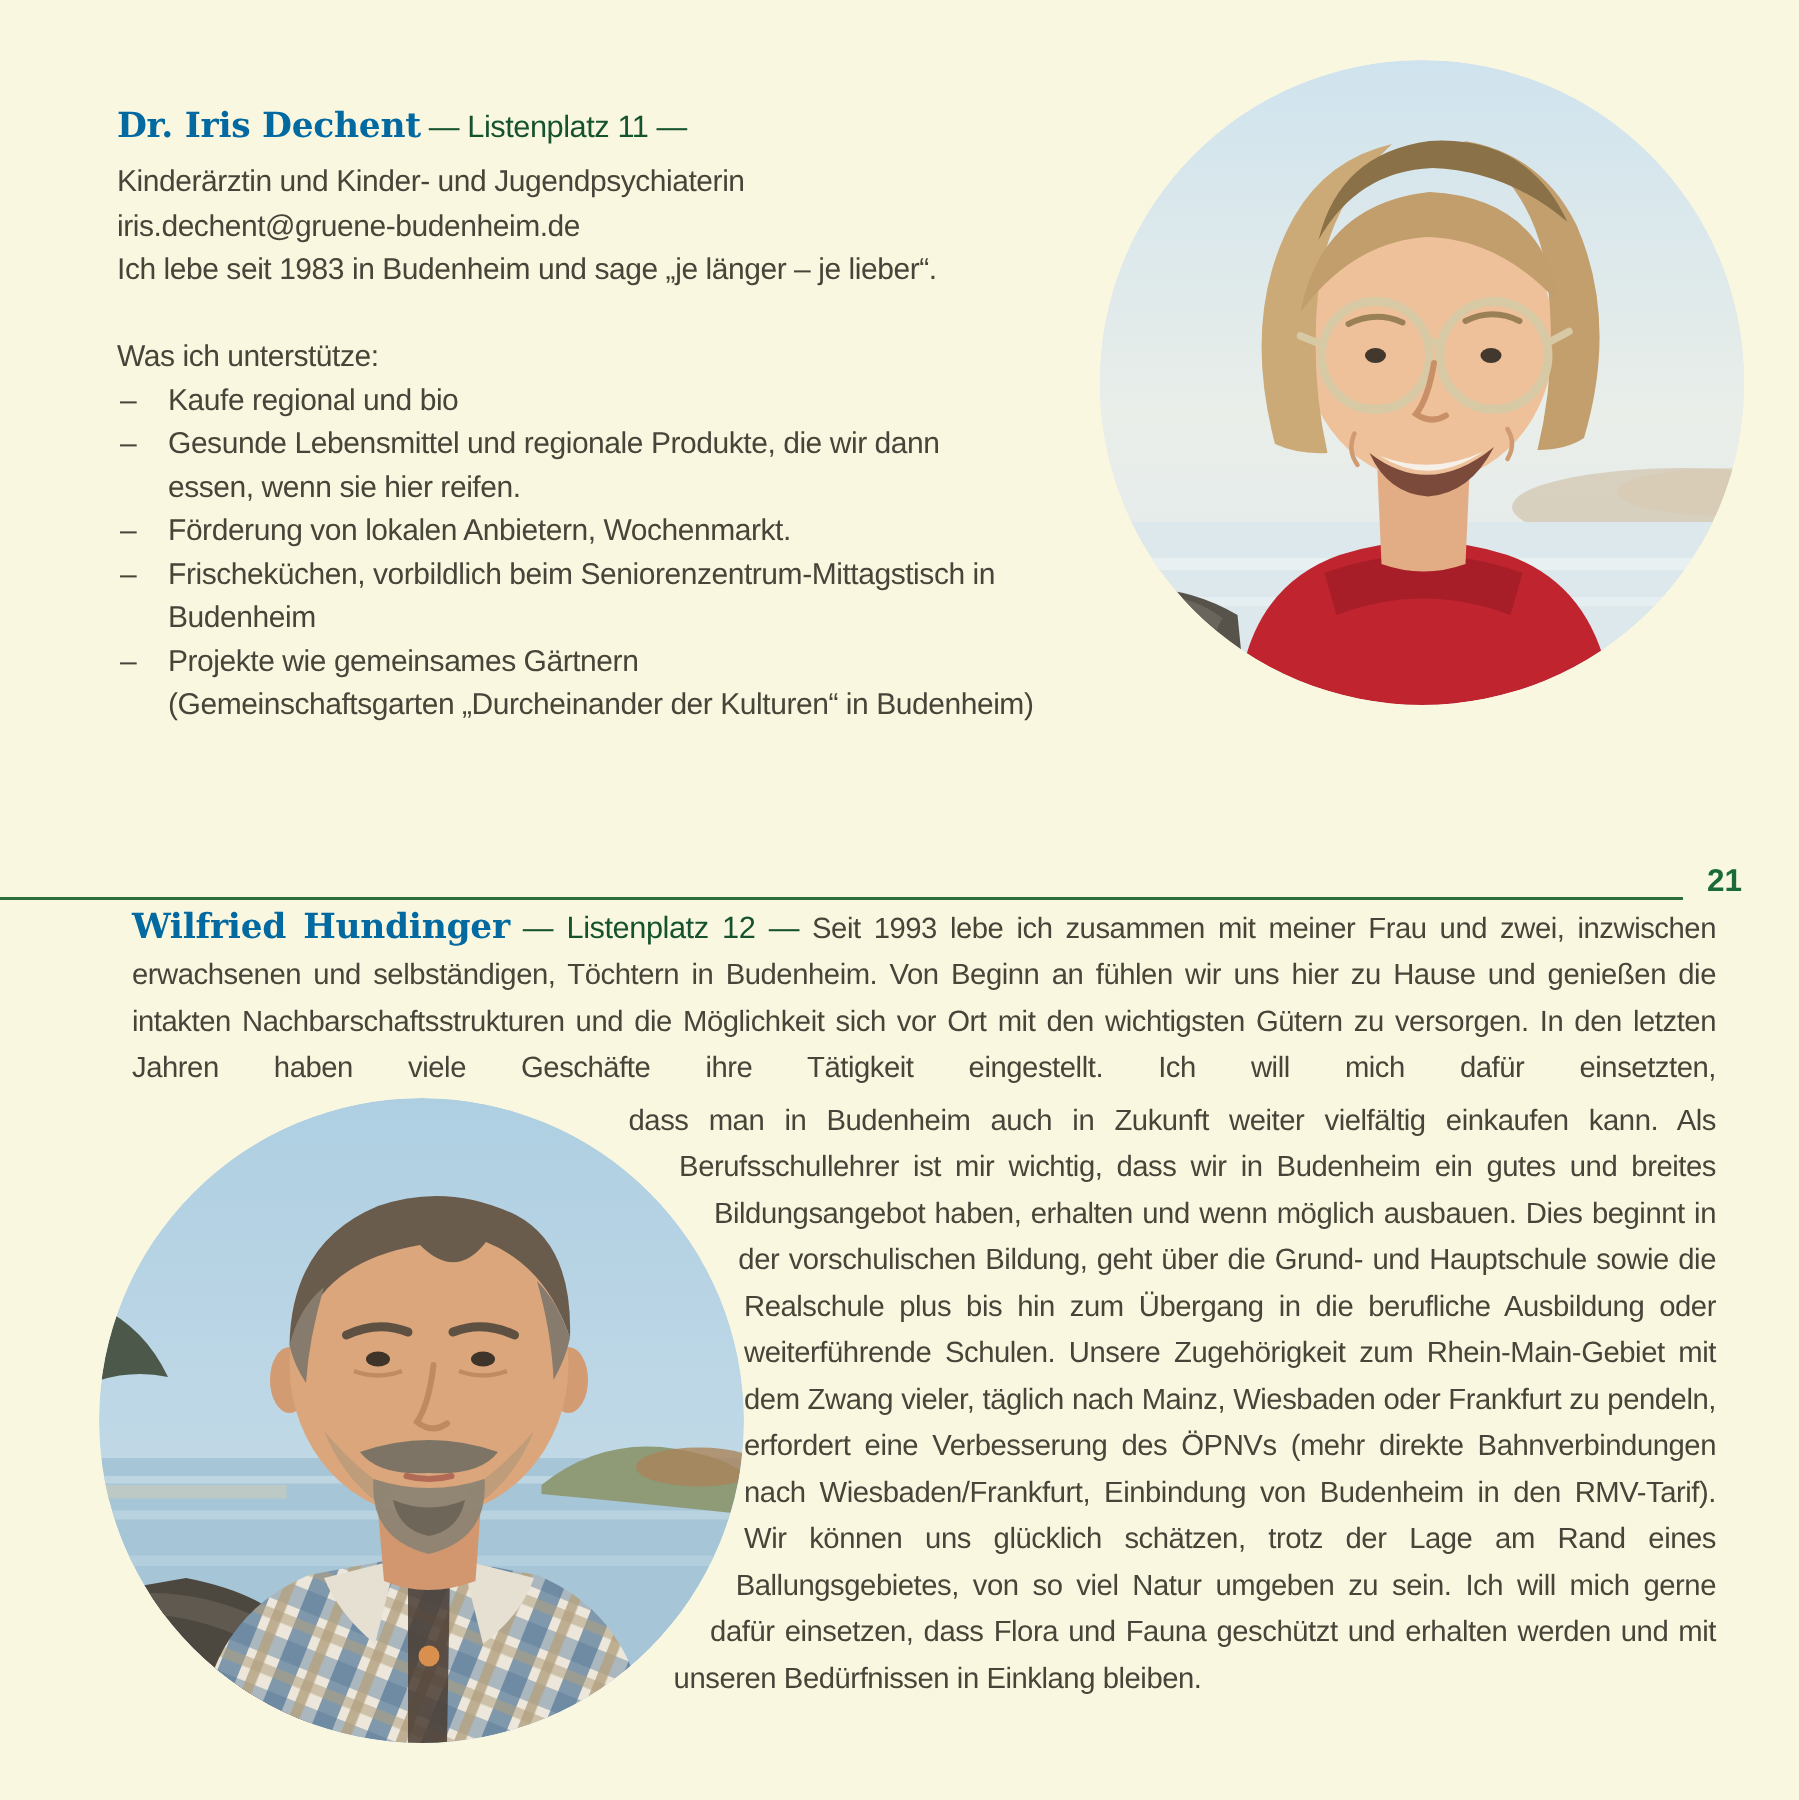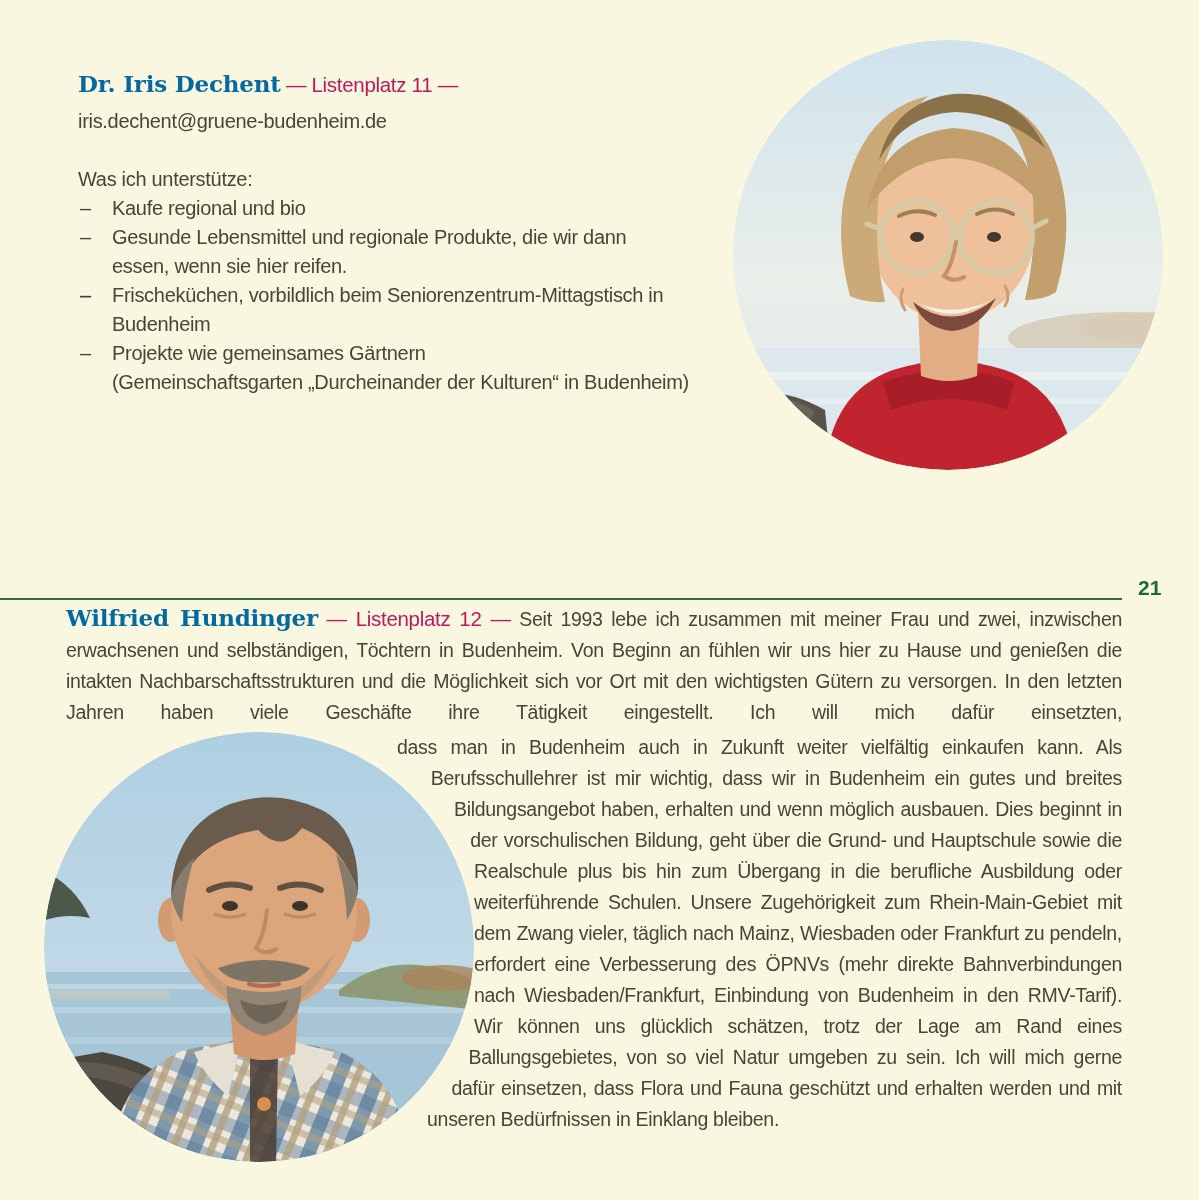--- a/index.html
+++ b/index.html
@@ -16,21 +16,21 @@
   
   .person-name{
     font-family:"DejaVu Serif",serif;
     font-weight:700;
     color:#0369a1;
     font-size:23px;
     line-height:1;
     letter-spacing:-0.2px;
   }
   .listenplatz{
-    color:#be185d;
+    color:#14532d;
     font-size:20.5px;
     line-height:1;
     letter-spacing:-0.3px;
   }
   .bodytext{
     font-size:20px;
     letter-spacing:-0.3px;
   }
 
   
@@ -66,21 +66,21 @@
     background:#2d6e3b;
   }
   .page-number{
     position:absolute;top:576px;left:1138px;
     color:#1b6b37;font-weight:700;font-size:21px;
     font-family:"Liberation Sans",sans-serif;
   }
 
   
   .wilfried{
-    position:absolute;left:66px;top:604px;width:1056px;
+    position:absolute;left:88px;top:604px;width:1056px;
   }
   .w-part1{
     margin:0;
     text-align:justify;
     text-align-last:justify;
     font-size:19.5px;
     line-height:31px;
     letter-spacing:-0.3px;
   }
   .w-part2{
@@ -104,36 +104,39 @@
 <body>
 
 <div class="page">
 
   <section>
     <div class="iris-text bodytext">
       <div class="iris-header">
         <span class="person-name">Dr. Iris Dechent</span>
         <span class="listenplatz">— Listenplatz 11 —</span>
       </div>
+      <div class="iris-line">Kinderärztin und Kinder- und Jugendpsychiaterin</div>
       <div class="iris-line">iris.dechent@gruene-budenheim.de</div>
+      <div class="iris-line">Ich lebe seit 1983 in Budenheim und sage „je länger – je lieber“.</div>
 
       <div class="support-heading">Was ich unterstütze:</div>
 
       <ul class="support-list">
         <li>
           <span class="dash-marker">–</span>
           <span class="pre">Kaufe regional und bio</span>
         </li>
         <li>
           <span class="dash-marker">–</span>
           <span class="pre">Gesunde Lebensmittel und regionale Produkte, die wir dann
 essen, wenn sie hier reifen.</span>
         </li>
         <li>
           <span class="dash-marker">–</span>
+          <span class="pre">Förderung von lokalen Anbietern, Wochenmarkt.</span>
         </li>
         <li>
           <span class="dash-marker">–</span>
           <span class="pre">Frischeküchen, vorbildlich beim Seniorenzentrum-Mittagstisch in
 Budenheim</span>
         </li>
         <li>
           <span class="dash-marker">–</span>
           <span class="pre">Projekte wie gemeinsames Gärtnern
 (Gemeinschaftsgarten „Durcheinander der Kulturen“ in Budenheim)</span>

